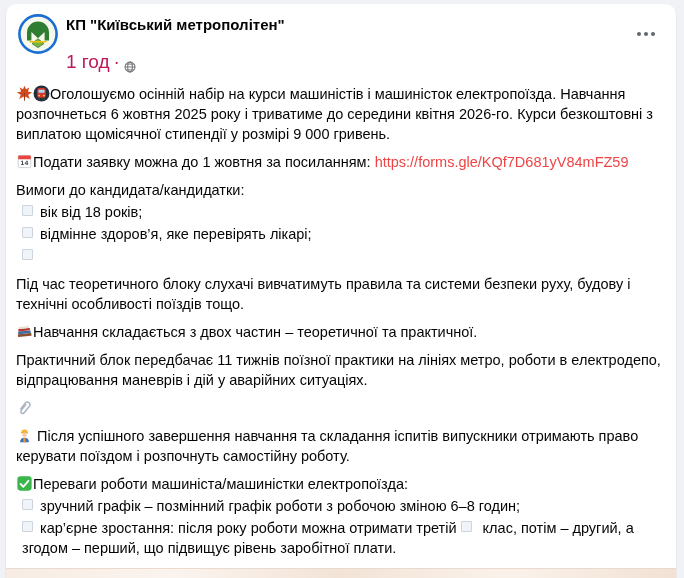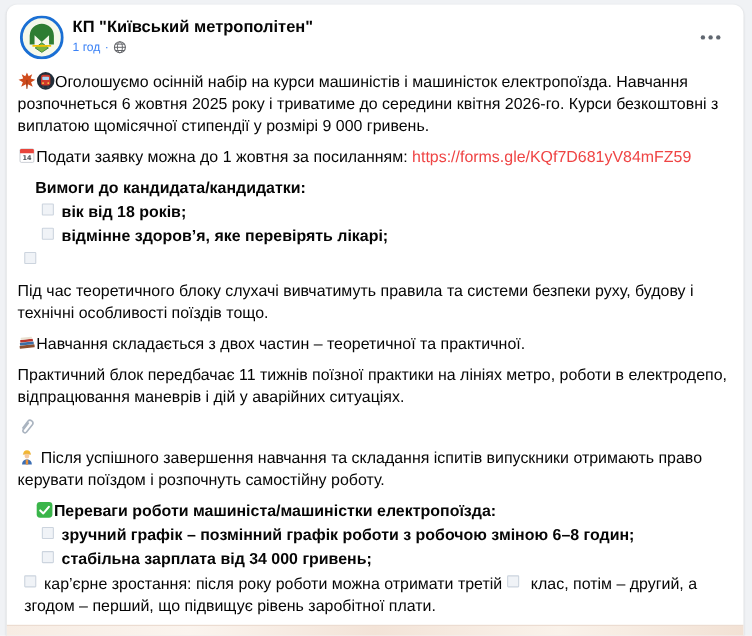--- a/index.html
+++ b/index.html
@@ -14,35 +14,35 @@
     background:#ffffff; border-radius:10px 10px 0 0;
     box-shadow:0 1px 2px rgba(0,0,0,.12);
     overflow:hidden;
   }
   
   .header { display:flex; align-items:flex-start; padding:10px 12px 6px 12px; position:relative; }
   .avatar { width:40px; height:40px; margin-right:8px; flex:0 0 auto; cursor:pointer; }
   .avatar svg { display:block; width:40px; height:40px; }
   .hmeta { display:flex; flex-direction:column; padding-top:1px; }
   .page-name { font-size:15px; font-weight:700; color:#050505; line-height:19px; cursor:pointer; }
-  .sub { font-size:11px; color:#3b82f6; display:flex; align-items:center; gap:4px; margin-top:3px; }
+  .sub { font-size:19px; color:#be185d; display:flex; align-items:center; gap:4px; margin-top:17px; }
   .sub .globe { width:12px; height:12px; display:inline-block; }
   .menu-btn {
     position:absolute; right:14px; top:14px; width:32px; height:32px;
     display:flex; align-items:center; justify-content:center; gap:3px;
     border-radius:50%; cursor:pointer;
   }
   .menu-btn i { width:4px; height:4px; border-radius:50%; background:#606770; }
   
   .post-body {
     padding:4px 12px 0 10px;
     font-size:14.5px; line-height:20px; color:#050505;
   }
   p.para { margin:1px 0 8px; }
-  p.para.tight { margin:0 16px 2px;font-weight:bold; }
+  p.para.tight { margin:0 0 2px; }
   p.para.indent { padding-left:6px; }
   a.post-link { color:#ef4444; text-decoration:none; cursor:pointer; }
   
   .icon { display:inline-block; width:17px; height:17px; vertical-align:-3px; }
   .icon svg { display:block; width:100%; height:100%; }
   .icon.sq {
     width:9px; height:9px; vertical-align:1px;
     background:#f0f3f7; border:1px solid #ccd4de; border-radius:1px;
     margin-right:7px;
   }
@@ -129,18 +129,17 @@
             <rect x="5.6" y="6.2" width="8.8" height="1.2" rx="0.6" fill="#e3a41e"></rect>
             <circle cx="10" cy="9" r="2.6" fill="#f6c99f"></circle>
             <path d="M4.8 18 c0-3.8 2.2-5.4 5.2-5.4 s5.2 1.6 5.2 5.4 Z" fill="#3d6fb4"></path>
             <rect x="8.7" y="12.8" width="2.6" height="5.2" fill="#e8933a"></rect>
           </svg></span><span> Після успішного завершення навчання та складання іспитів випускники отримають право керувати поїздом і розпочнуть самостійну роботу.</span></p>
       <p class="para tight"><span class="icon"><svg viewBox="0 0 20 20">
             <rect x="1.6" y="1.6" width="16.8" height="16.8" rx="3.6" fill="#3ab54a"></rect>
             <path d="M5.4 10.6 L8.7 13.8 L14.6 6.8" stroke="#ffffff" stroke-width="2.2" fill="none" stroke-linecap="round" stroke-linejoin="round"></path>
           </svg></span><span>Переваги роботи машиніста/машиністки електропоїзда:</span></p>
       <p class="para tight indent"><span class="icon sq"></span><span>зручний графік – позмінний графік роботи з робочою зміною 6–8 годин;</span></p>
-      <p class="para tight indent"><span class="icon sq"></span><span>стабільна зарплата від 34 000 гривень;</span></p>
       <p class="para indent"><span class="icon sq"></span><span>кар’єрне зростання: після року роботи можна отримати третій </span><span class="icon sq"></span><span> клас, потім – другий, а згодом – перший, що підвищує рівень заробітної плати.</span></p>
     </div>
 
   <div class="attachment"></div>
 </div>
 
 </body></html>

